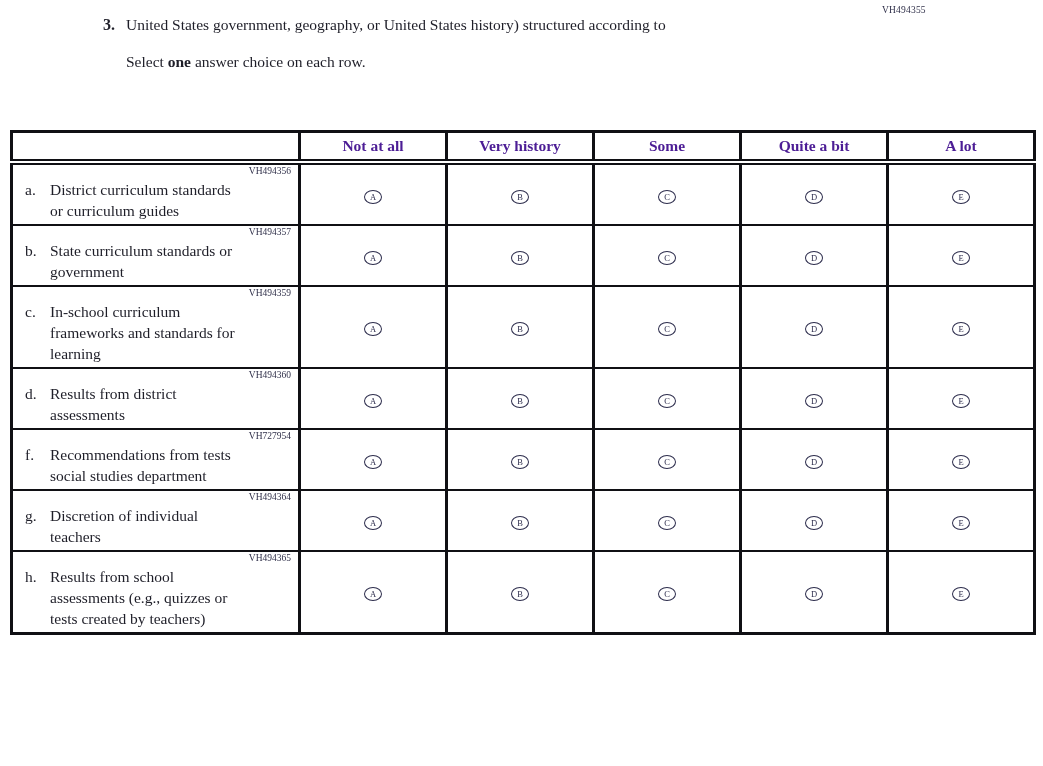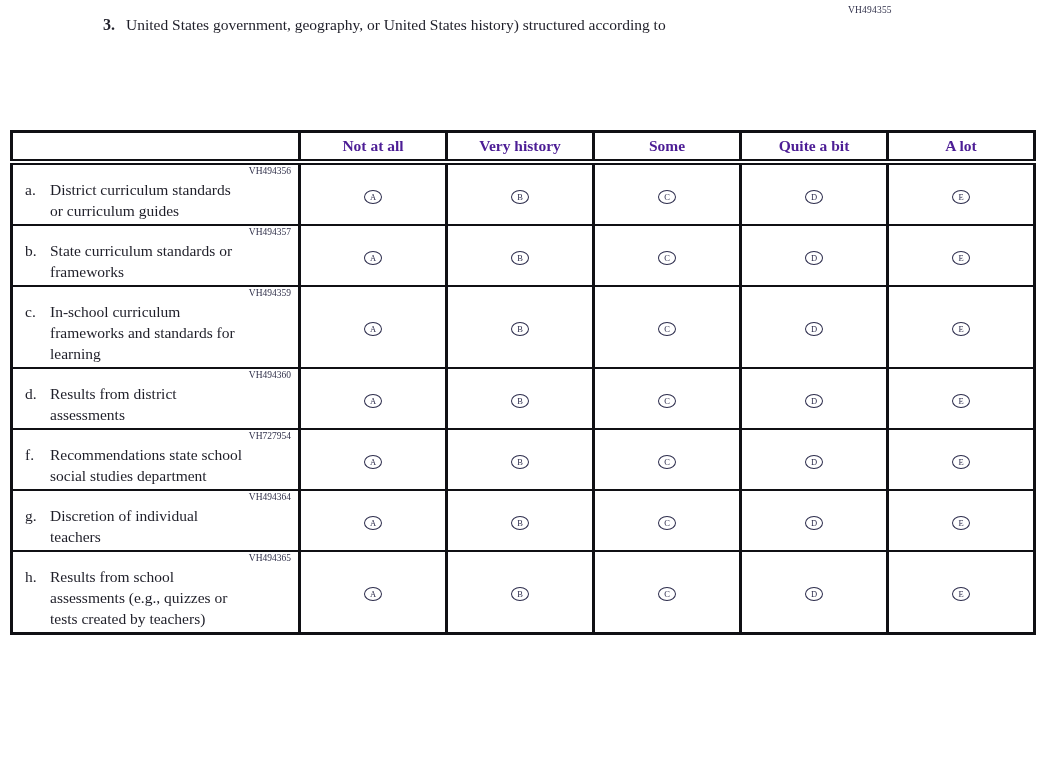--- a/index.html
+++ b/index.html
@@ -5,21 +5,21 @@
   html, body { margin: 0; padding: 0; }
   body {
     width: 1043px; height: 766px;
     background: #ffffff;
     font-family: "Liberation Serif", serif;
     color: #1e1e28;
     position: relative;
     overflow: hidden;
   }
   .top-code {
-    position: absolute; top: 5px; left: 848px;
+    position: absolute; top: 5px; left: 882px;
     font-size: 9.5px; color: #30304a; letter-spacing: 0.2px;
   }
   .question-wrap {
     position: absolute; top: 14px; left: 103px; width: 740px;
     display: flex;
   }
   .qnum {
     font-weight: bold; font-size: 16px; line-height: 22px;
     width: 23px; flex: none;
   }
@@ -71,20 +71,21 @@
 </style>
 </head>
 <body>
 
 <div class="top-code">VH494355</div>
 
 <div class="question-wrap">
   <div class="qnum">3.</div>
   <div class="qlines">
     <div>United States government, geography, or United States history) structured according to</div>
+    <div class="instruction"><span>Select </span><b>one</b><span> answer choice on each row.</span></div>
   </div>
 </div>
 
 <table class="grid">
   <colgroup>
     <col style="width:288px">
     <col style="width:147px">
     <col style="width:147px">
     <col style="width:147px">
     <col style="width:147px">
@@ -118,21 +119,21 @@
         <td class="bubble-cell"><span class="bubble">D</span></td>
         <td class="bubble-cell"><span class="bubble">E</span></td>
       </tr>
       <tr>
         <td class="item-cell">
           <div class="vh">VH494357</div>
           <div class="item">
             <span class="letter">b.</span>
             <span class="itext">
               <div>State curriculum standards or</div>
-              <div>frameworks</div>
+              <div>government</div>
             </span>
           </div>
         </td>
         <td class="bubble-cell"><span class="bubble">A</span></td>
         <td class="bubble-cell"><span class="bubble">B</span></td>
         <td class="bubble-cell"><span class="bubble">C</span></td>
         <td class="bubble-cell"><span class="bubble">D</span></td>
         <td class="bubble-cell"><span class="bubble">E</span></td>
       </tr>
       <tr>
@@ -169,21 +170,21 @@
         <td class="bubble-cell"><span class="bubble">C</span></td>
         <td class="bubble-cell"><span class="bubble">D</span></td>
         <td class="bubble-cell"><span class="bubble">E</span></td>
       </tr>
       <tr>
         <td class="item-cell">
           <div class="vh">VH727954</div>
           <div class="item">
             <span class="letter">f.</span>
             <span class="itext">
-              <div>Recommendations state school</div>
+              <div>Recommendations from tests</div>
               <div>social studies department</div>
             </span>
           </div>
         </td>
         <td class="bubble-cell"><span class="bubble">A</span></td>
         <td class="bubble-cell"><span class="bubble">B</span></td>
         <td class="bubble-cell"><span class="bubble">C</span></td>
         <td class="bubble-cell"><span class="bubble">D</span></td>
         <td class="bubble-cell"><span class="bubble">E</span></td>
       </tr>

